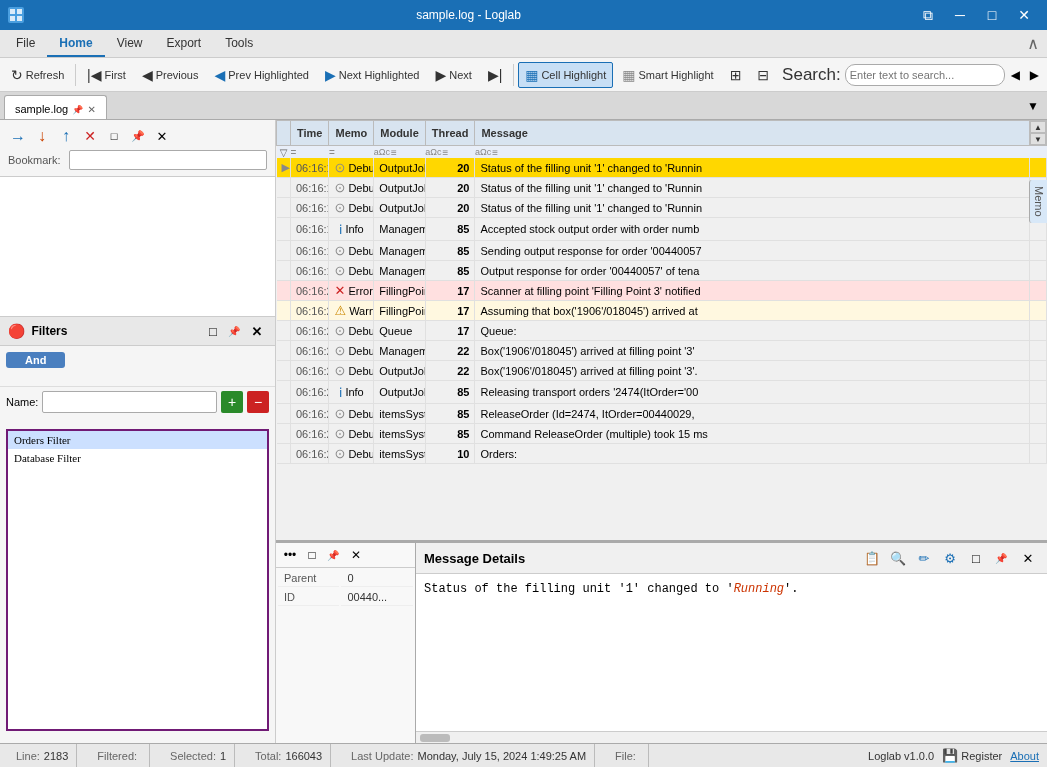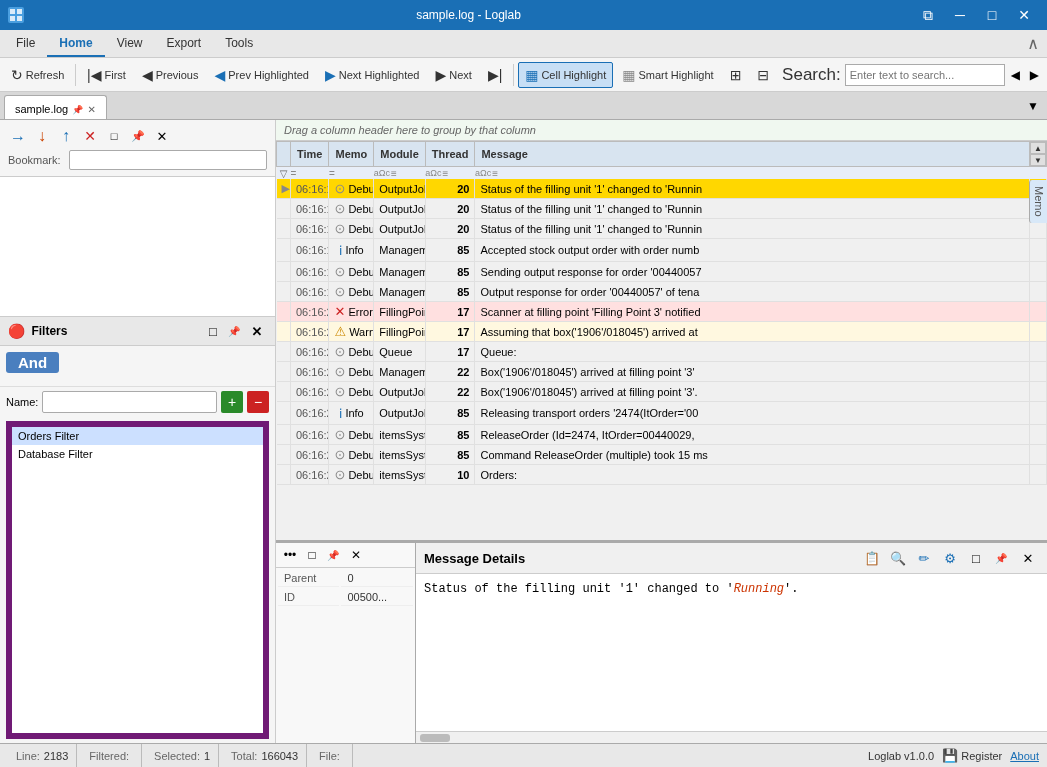--- a/index.html
+++ b/index.html
@@ -71,21 +71,21 @@
       display: flex;
       align-items: center;
       gap: 4px;
       margin-left: 4px;
     }
     .search-label { font-size: 17px; color: #333; }
     .search-input {
       width: 160px;
       height: 22px;
       border: 1px solid #aaa;
-      border-radius: 0;
+      border-radius: 10px;
       padding: 0 4px;
       font-size: 11px;
     }
     .nav-arrow { width: 20px; height: 26px; display:flex; align-items:center; justify-content:center; cursor:pointer; border: 1px solid transparent; border-radius:2px; }
 
     
     .tab-bar {
       background: #d8d8d8;
       height: 28px;
       display: flex;
@@ -160,36 +160,36 @@
     .filter-logic-area {
       padding: 6px;
       min-height: 40px;
     }
     .and-badge {
       display: inline-flex;
       align-items: center;
       background: #4a7fbf;
       color: white;
       border-radius: 3px;
-      padding: 2px 12px;
-      font-size: 15px;
+      padding: 2px 19px;
+      font-size: 11px;
       font-weight: 600;
     }
     .filter-controls {
       display: flex;
       align-items: center;
       padding: 4px 6px;
       gap: 4px;
       border-top: 1px solid #ddd;
     }
     .filter-name-label { font-size: 11px; }
     .filter-name-input { flex:1; height: 22px; border:1px solid #aaa; border-radius:2px; padding: 0 4px; font-size:11px; }
     .filter-add-btn { width: 22px; height: 22px; background:#2a8a2a; color:white; border:none; border-radius:2px; cursor:pointer; font-size:14px; display:flex;align-items:center;justify-content:center; }
     .filter-del-btn { width: 22px; height: 22px; background:#cc2222; color:white; border:none; border-radius:2px; cursor:pointer; font-size:14px; display:flex;align-items:center;justify-content:center; }
-    .filter-list { flex:1; overflow-y:auto; border:6px solid #701a75; margin: 4px 6px; background:white; }
+    .filter-list { flex:1; overflow-y:auto; border:2px solid #701a75; margin: 12px 6px; background:white;font-family:Liberation Serif, serif; }
     .filter-list-item { padding: 3px 6px; font-size:11px; cursor:pointer; }
     .filter-list-item.selected { background:#cce0ff; }
 
     
     .right-panel {
       flex: 1;
       display: flex;
       flex-direction: column;
       overflow: hidden;
     }
@@ -317,21 +317,21 @@
     
     .status-bar {
       height: 24px;
       background: #e8e8e8;
       border-top: 1px solid #aaa;
       display: flex;
       align-items: center;
       padding: 0 8px;
       font-size: 11px;
       color: #333;
-      gap: 4px;
+      gap: 12px;
     }
     .status-section {
       display: flex;
       align-items: center;
       padding: 0 8px;
       border-right: 1px solid #bbb;
       height: 100%;
     }
     .status-section:last-child { border-right: none; }
     .status-label { color: #666; margin-right: 4px; }
@@ -504,21 +504,20 @@
     <div class="filter-list">
       <div class="filter-list-item selected">Orders Filter</div>
       <div class="filter-list-item">Database Filter</div>
     </div>
 
   </div>
 
   <div class="right-panel">
 
     <div class="data-grid-area">
-      <div class="drag-hint">Drag a column header here to group by that column</div>
       <div class="grid-wrapper">
         <table class="data-table">
           <thead>
             <tr>
               <th style="width:14px;"></th>
               <th>Time</th>
               <th>Memo</th>
               <th>Module</th>
               <th>Thread</th>
               <th style="text-align:left;">Message</th>
@@ -760,21 +759,21 @@
           <div class="bl-btn">✕</div>
         </div>
         <table class="bl-table">
           <tbody>
               <tr>
             <td>Parent</td>
             <td>0</td>
           </tr>
           <tr>
             <td>ID</td>
-            <td>00500...</td>
+            <td>00440...</td>
           </tr>
         </tbody>
           </table>
       </div>
 
       <div class="message-detail-panel">
         <div class="md-header">
           <span class="md-title">Message Details</span>
           <div class="md-controls">
             <div class="md-btn">📋</div>
@@ -809,20 +808,24 @@
   </div>
   <div class="status-section">
     <span class="status-label">Selected:</span>
     <span class="status-value">1</span>
   </div>
   <div class="status-section">
     <span class="status-label">Total:</span>
     <span class="status-value">166043</span>
   </div>
   <div class="status-section">
+    <span class="status-label">Last Update:</span>
+    <span class="status-value">Monday, July 15, 2024 1:49:25 AM</span>
+  </div>
+  <div class="status-section">
     <span class="status-label">File:</span>
     <span class="status-value"></span>
   </div>
   <div class="status-right">
     <span>Loglab v1.0.0</span>
     <div class="register-btn">
       <span style="font-size:13px;">💾</span>
       <span>Register</span>
     </div>
     <span class="about-link">About</span>

